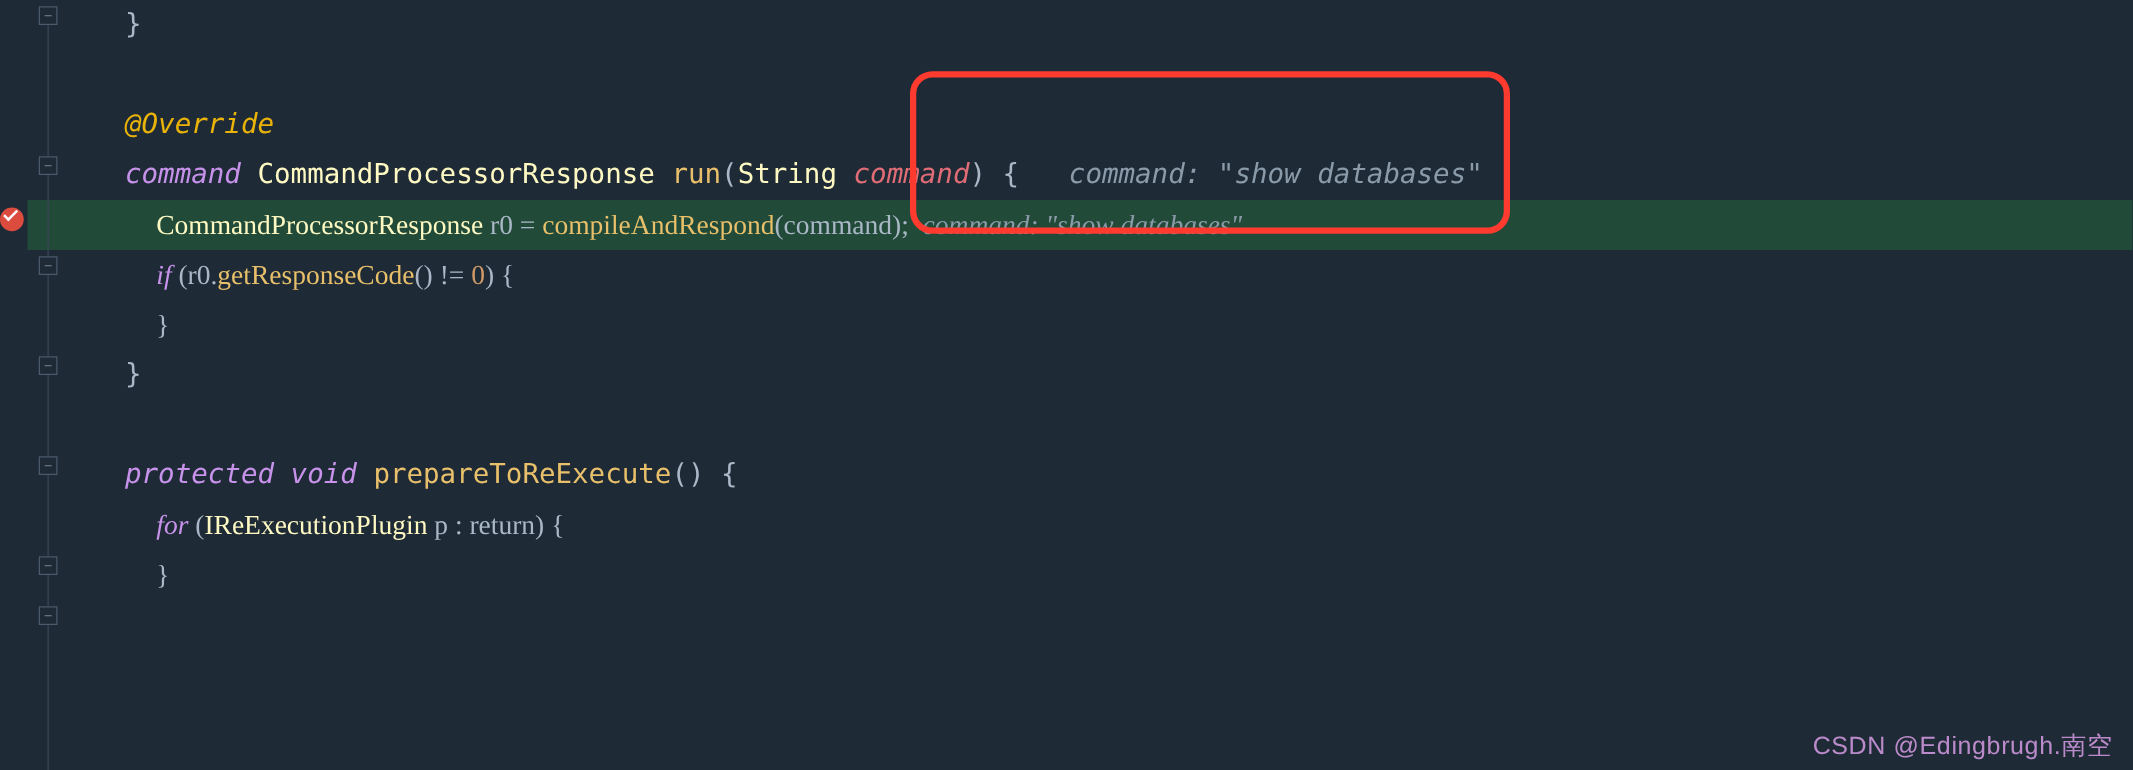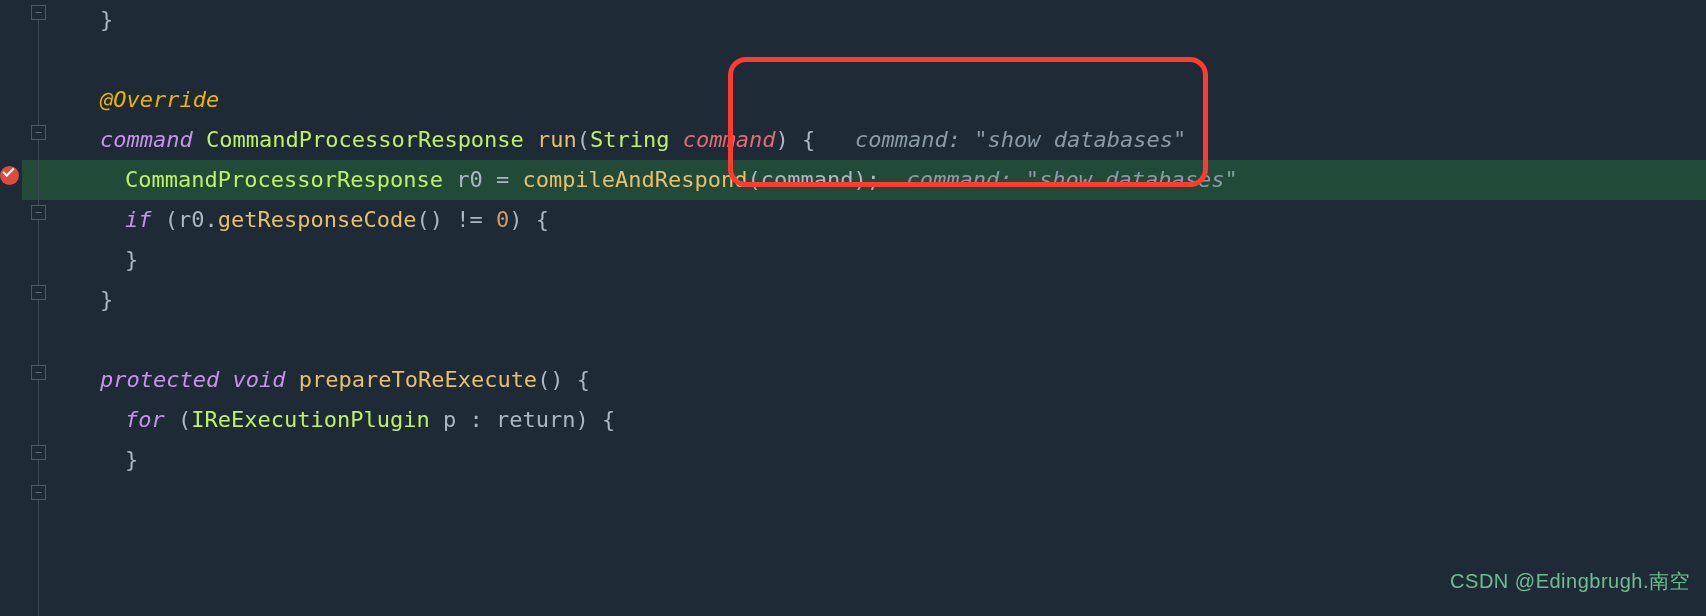--- a/index.html
+++ b/index.html
@@ -34,42 +34,42 @@
       transform: rotate(-45deg);
     }
     .gline {
       position:absolute; left:38px; width:1px; background:#3a4656;
     }
     .code { position: absolute; left: 52px; top: 0; width: calc(100% - 52px); }
     .line { height: 40px; line-height: 40px; white-space: pre; padding-left: 23px; }
     .line.hl { background: #214b38; }
     .hl-bg { position:absolute; left:0; top:160px; width:100%; height:40px; background:#214b38; }
     .kw { color: #c792ea; font-style: italic; }
-    .type { color: #bef264; }
+    .type { color: #fef9c3; }
     .method { color: #e8bf6a; }
     .method-call { color: #e8bf6a; }
     .param { color: #e06c75; font-style: italic; }
     .punc { color: #a9b7c6; }
     .op { color: #a9b7c6; }
     .num { color: #d19a66; }
     .ann { color: #eab308; font-style: italic; }
     .var { color: #a9b7c6; }
     .hint { color: #8a9aa8; font-style: italic; }
     .callout {
       position: absolute; left: 728px; top: 57px; width: 480px; height: 130px;
       border: 5px solid #ff3b30; border-radius: 18px;
       pointer-events: none;
     }
     .watermark {
-      position: absolute; right: 16px; bottom: 21px;
-      color: #86efac; font-size: 20px; font-family: Arial, sans-serif;
+      position: absolute; right: 16px; bottom: 6px;
+      color: #f0abfc; font-size: 20px; font-family: Arial, sans-serif;
       opacity: 0.75; letter-spacing: 0.5px;
     }
     .ind1 { padding-left: 48px; }
-    .ind2 { padding-left: 73px; }
+    .ind2 { padding-left: 73px; font-family: Liberation Serif, serif; }
     .ind3 { padding-left: 98px; }
   </style>
 </head>
 <body>
 
 <div class="editor">
   <div class="hl-bg"></div>
   <div class="gutter">
     <div class="bp">
         <div class="bp-check"></div>

